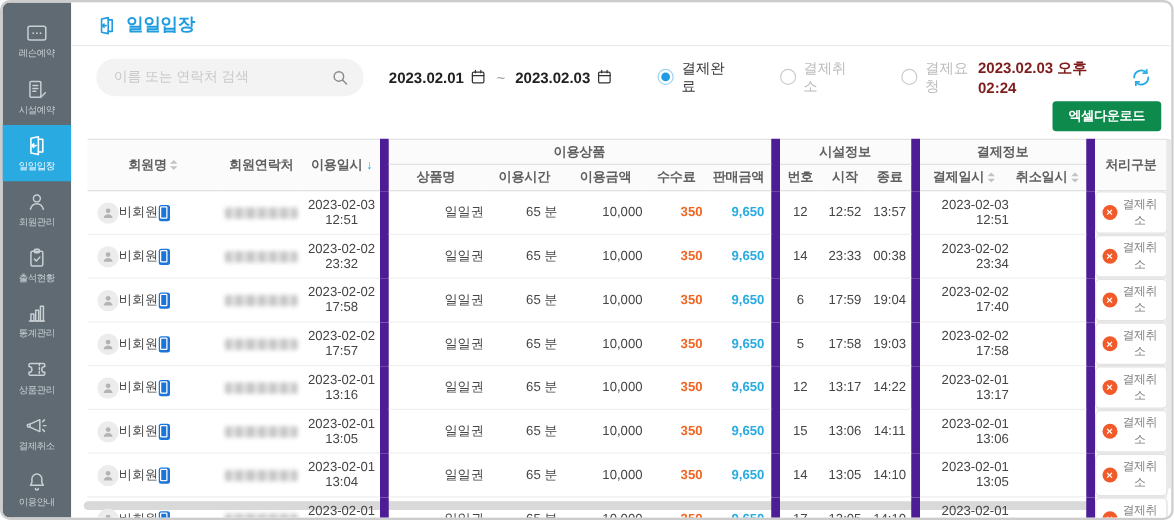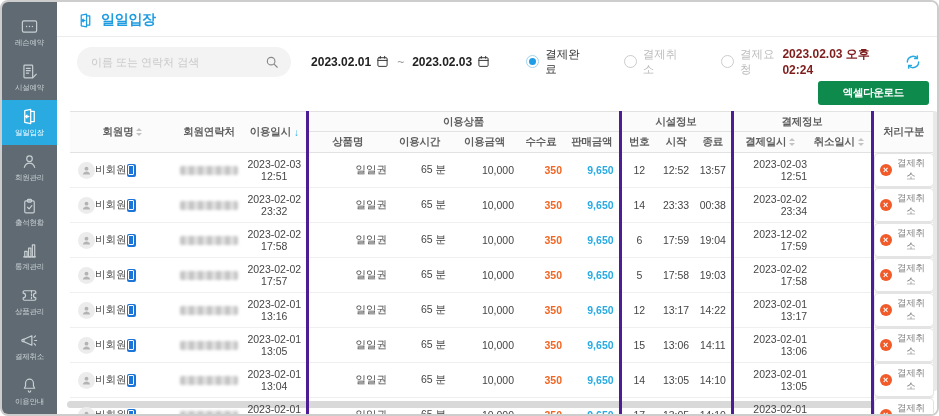--- a/index.html
+++ b/index.html
@@ -29,31 +29,31 @@
   .radio-group { display:flex; align-items:center; gap:36px; margin-left:36px; }
   .radio-item { display:flex; align-items:center; gap:6px; font-size:11.5px; color:#bcbcbc; cursor:pointer; }
   .radio-item.selected { color:#333; }
   .rdot { width:13px; height:13px; border-radius:50%; border:1px solid #ccc; background:#fff; position:relative; flex-shrink:0; }
   .radio-item.selected .rdot { border-color:#9fd4ef; }
   .radio-item.selected .rdot::after { content:""; position:absolute; inset:2px; border-radius:50%; background:#1e9de6; }
   .timestamp-wrap { margin-left:auto; display:flex; align-items:center; gap:7px; font-size:12px; font-weight:700; color:#7f1d1d; }
   .refresh-btn { background:none; border:none; cursor:pointer; display:flex; padding:0; }
 
   .excel-row { display:flex; justify-content:flex-end; padding:4px 8px 6px; }
-  .excel-btn { background:#0d8a4c; color:#fff; font-size:10.5px; font-weight:700; padding:5px 25px; border:none; border-radius:3px; cursor:pointer; letter-spacing:-0.3px; }
+  .excel-btn { background:#0d8a4c; color:#fff; font-size:10.5px; font-weight:700; padding:5px 13px; border:none; border-radius:3px; cursor:pointer; letter-spacing:-0.3px; }
 
   
   .content { flex:1; display:flex; flex-direction:column; padding:0 7px 0 13px; position:relative; min-height:0; }
   table { border-collapse:collapse; table-layout:fixed; width:864px; font-size:10.5px; color:#454545; }
   .main-table thead th { background:#fbfbfb; font-weight:600; color:#5f5f5f; border-bottom:1px solid #e2e2e2; font-size:10.5px; letter-spacing:-0.2px; }
   .main-table { border-top:1px solid #e2e2e2; }
   tr.h1 th { height:20px; }
   tr.h2 th { height:21px; }
   tbody td { height:27px; border-bottom:1px solid #efefef; }
-  .bl { border-left:3px solid #4c1d95; }
+  .bl { border-left:7px solid #4c1d95; }
   .al { text-align:right;margin-left:22px; } .ar { text-align:right; } .ac { text-align:center; }
   .pl8 { padding-left:8px; } .pl10 { padding-left:10px; } .pr3 { padding-right:3px; } .pr5 { padding-right:5px; } .pr6 { padding-right:6px; }
   .fee { color:#f26522; font-weight:600; }
   .sale { color:#29abe2; font-weight:600; }
   .th-flex { display:inline-flex; align-items:center; gap:3px; }
   .sort { display:inline-flex; flex-direction:column; align-items:center; }
   .tri-up { width:0; height:0; border-left:3px solid transparent; border-right:3px solid transparent; border-bottom:3.5px solid #c3c3c3; margin-bottom:2px; }
   .tri-dn { width:0; height:0; border-left:3px solid transparent; border-right:3px solid transparent; border-top:3.5px solid #c3c3c3; }
   .down-arrow::before { content:"↓"; color:#29abe2; font-weight:700; font-size:10px; }
 
@@ -374,21 +374,21 @@
               </td>
             <td class="ac">2023-02-02 17:58</td>
             <td class="al bl pl8">일일권</td>
             <td class="ar pr6">65 분</td>
             <td class="ar pr3">10,000</td>
             <td class="ar pr3 fee">350</td>
             <td class="ar pr5 sale">9,650</td>
             <td class="ac bl">6</td>
             <td class="ac">17:59</td>
             <td class="ac">19:04</td>
-            <td class="al bl pl10">2023-12-02 17:59</td>
+            <td class="al bl pl10">2023-02-02 17:40</td>
             <td class="al"></td>
             <td class="ac bl">
               <button class="cancel-btn">
                 <span class="cancel-ic"></span>
                 <span>결제취소</span>
               </button>
             </td>
           </tr>
             <tr>
             <td>

